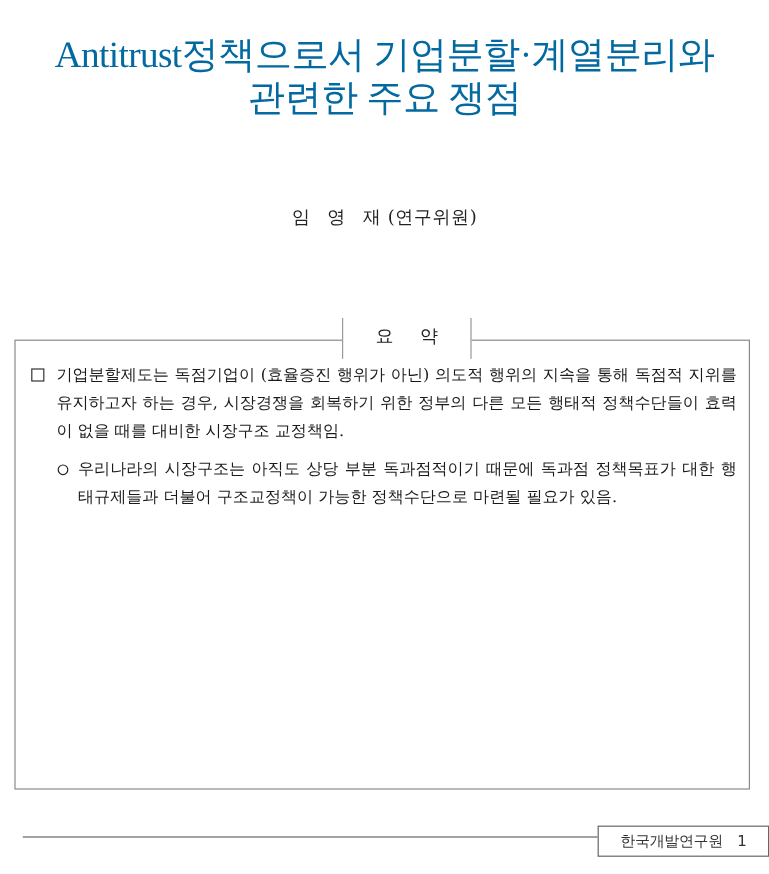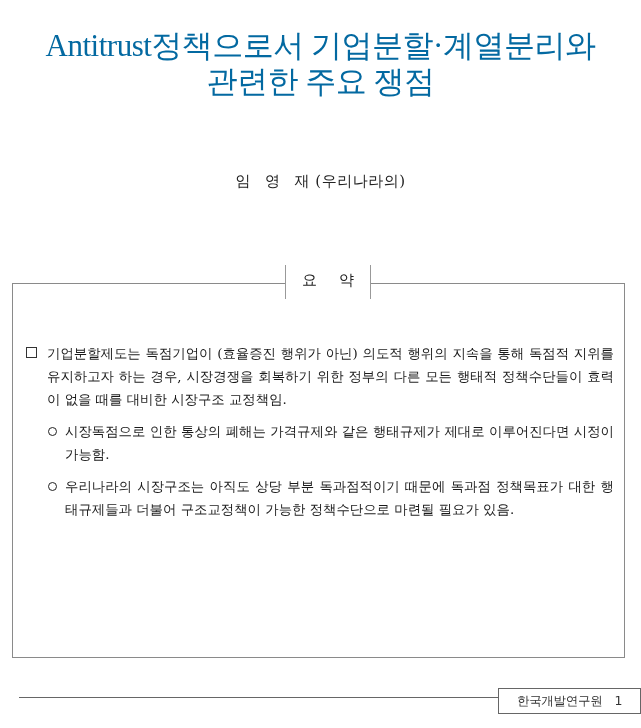--- a/index.html
+++ b/index.html
@@ -17,31 +17,31 @@
   .author {
     position: absolute; top: 172px; left: 0; width: 641px; text-align: center;
     font-size: 15px; letter-spacing: 0.5px; color: #222;
   }
   .author .sp { display: inline-block; width: 14px; }
   .box {
     position: absolute; left: 12px; top: 283px; width: 613px; height: 375px;
     border: 1px solid #8a8a8a; box-sizing: border-box;
   }
   .box-label {
-    position: absolute; left: 285px; top: 265px; width: 86px; height: 34px;
+    position: absolute; left: 285px; top: 265px; width: 108px; height: 34px;
     background: #fff; border-left: 1px solid #999; border-right: 1px solid #999;
     text-align: center; font-size: 15px; line-height: 30px; color: #222;
     box-sizing: border-box;
   }
   .box-label .gap { display: inline-block; width: 22px; }
   .content {
     position: absolute; left: 26px; top: 302px; width: 588px;
     font-size: 13.4px; line-height: 23px; color: #1a1a1a;
   }
-  .main-item { position: relative; padding-left: 21px; text-align: justify; margin-top: 40px; }
+  .main-item { position: relative; padding-left: 21px; text-align: justify; }
   .main-item .chk {
     position: absolute; left: 0; top: 5px; width: 11px; height: 11px;
     border: 1px solid #333; box-sizing: border-box;
   }
   .sub-item { position: relative; padding-left: 39px; text-align: justify; margin-top: 9px; }
   .sub-item .dot {
     position: absolute; left: 22px; top: 7px; width: 9px; height: 9px;
     border: 1.6px solid #222; border-radius: 50%; box-sizing: border-box;
   }
   .gap-main { margin-top: 10px; }
@@ -59,36 +59,32 @@
   .footer-box .pg { margin-left: 12px; }
 </style>
 </head>
 <body>
 
 <div class="title l1">Antitrust정책으로서 기업분할·계열분리와</div>
 <div class="title l2">관련한 주요 쟁점</div>
 
 <div class="author">
   <span>임</span><span class="sp"></span><span>영</span><span class="sp"></span><span>재</span>
-  <span>(우리나라의)</span>
+  <span>(연구위원)</span>
 </div>
 
 <div class="box"></div>
 <div class="box-label">
   <span>요</span><span class="gap"></span><span>약</span>
 </div>
 
 <div class="content">
   <div class="main-item">
     <span class="chk"></span>
     <span>기업분할제도는 독점기업이 (효율증진 행위가 아닌) 의도적 행위의 지속을 통해 독점적 지위를 유지하고자 하는 경우, 시장경쟁을 회복하기 위한 정부의 다른 모든 행태적 정책수단들이 효력이 없을 때를 대비한 시장구조 교정책임.</span>
-  </div>
-  <div class="sub-item">
-    <span class="dot"></span>
-    <span>시장독점으로 인한 통상의 폐해는 가격규제와 같은 행태규제가 제대로 이루어진다면 시정이 가능함.</span>
   </div>
 
   <div class="sub-item">
     <span class="dot"></span>
     <span>우리나라의 시장구조는 아직도 상당 부분 독과점적이기 때문에 독과점 정책목표가 대한 행태규제들과 더불어 구조교정책이 가능한 정책수단으로 마련될 필요가 있음.</span>
   </div>
 </div>
 
 <div class="footer-line"></div>
 <div class="footer-box">

